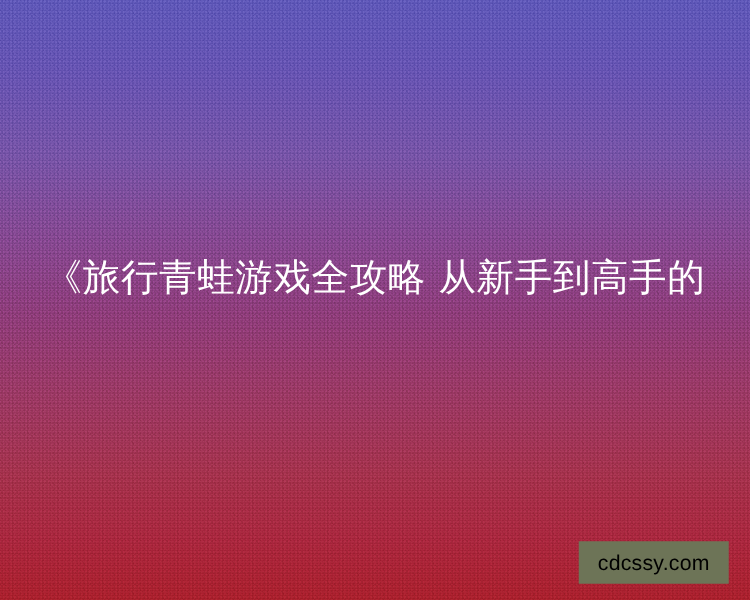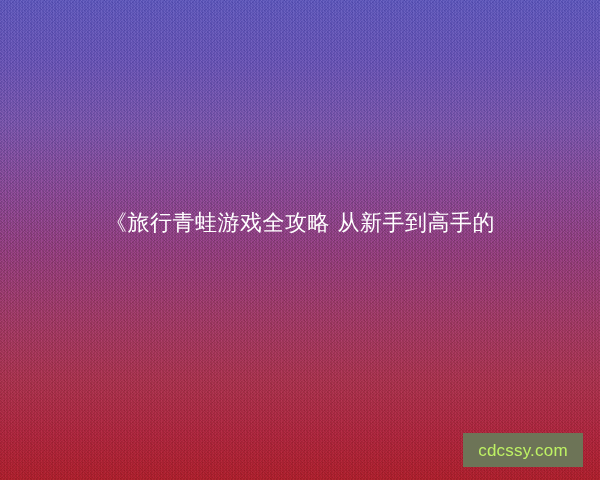--- a/index.html
+++ b/index.html
@@ -63,41 +63,41 @@
     left: 0;
     right: 0;
     top: 202px;
     text-align: center;
     padding: 0 28px;
     box-sizing: border-box;
   }
   .title-line {
     display: block;
     color: #ffffff;
-    font-size: 22px;
+    font-size: 30px;
     line-height: 42px;
     letter-spacing: 0.5px;
     font-weight: 400;
     white-space: pre;
   }
 
   
   #watermark {
     position: absolute;
     left: 463px;
     top: 433px;
     width: 120px;
     height: 34px;
     background: #6d7457;
     display: flex;
     align-items: center;
     justify-content: center;
   }
   #watermark-text {
-    color: #bef264;
+    color: #000000;
     font-size: 17px;
     line-height: 17px;
     letter-spacing: 0.2px;
     font-family: "Liberation Sans", "DejaVu Sans", sans-serif;
   }
 </style>
 </head>
 <body>
 
 <div id="stage">

